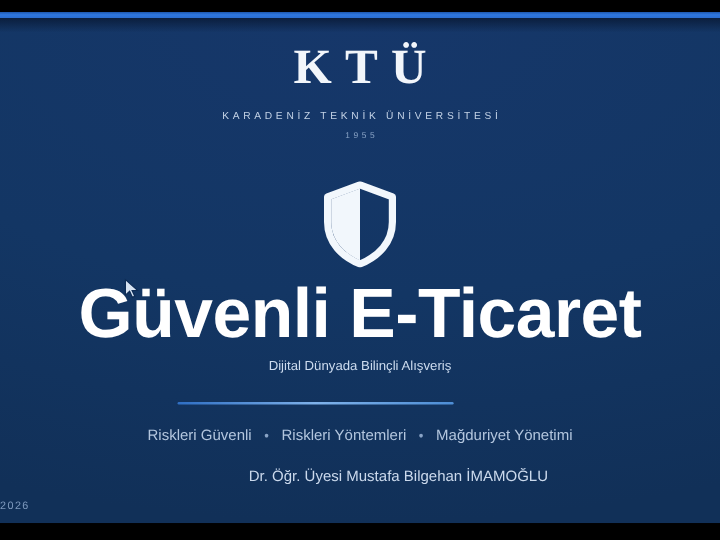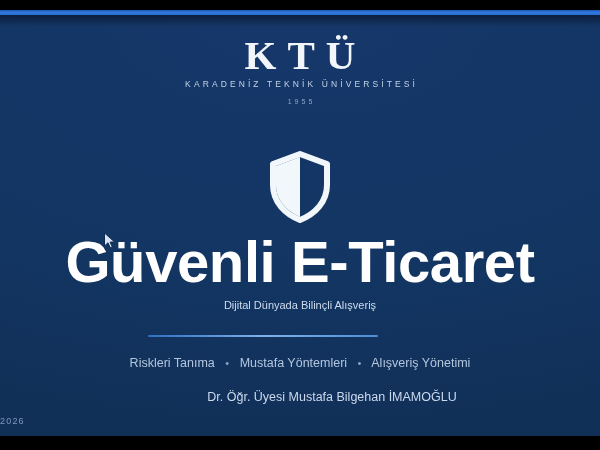--- a/index.html
+++ b/index.html
@@ -73,21 +73,21 @@
   .crest-wordmark {
     font-family: "Liberation Serif", "DejaVu Serif", serif;
     font-weight: bold;
     font-size: 41px;
     line-height: 44px;
     letter-spacing: 11px;
     text-indent: 11px;
     color: #f2f6fb;
   }
   .crest-fullname {
-    margin-top: 2px;
+    margin-top: 14px;
     font-family: "Liberation Sans", sans-serif;
     font-size: 8.5px;
     line-height: 11px;
     letter-spacing: 3.1px;
     text-indent: 3.1px;
     color: #c3d2e6;
     font-weight: normal;
   }
   .crest-year {
     margin-top: 7px;
@@ -226,25 +226,25 @@
       </svg>
     </div>
 
     <div class="main-title">Güvenli E-Ticaret</div>
 
     <div class="subtitle">Dijital Dünyada Bilinçli Alışveriş</div>
 
     <div class="divider"></div>
 
     <div class="topics">
-      <span>Riskleri Tanıma</span>
+      <span>Riskleri Güvenli</span>
       <span class="sep">•</span>
-      <span>Mustafa Yöntemleri</span>
+      <span>Riskleri Yöntemleri</span>
       <span class="sep">•</span>
-      <span>Alışveriş Yönetimi</span>
+      <span>Mağduriyet Yönetimi</span>
     </div>
 
     <div class="author">Dr. Öğr. Üyesi Mustafa Bilgehan İMAMOĞLU</div>
 
     <div class="slide-year">2026</div>
 
     <svg class="cursor" viewBox="0 0 14 18">
       <path d="M1.5 1 L1.5 14 L5 10.8 L7.3 15.8 L9.3 14.9 L7.1 10.1 L11.6 10 Z" fill="#d7e3f2" stroke="#0e2c55" stroke-width="1"></path>
     </svg>
 

